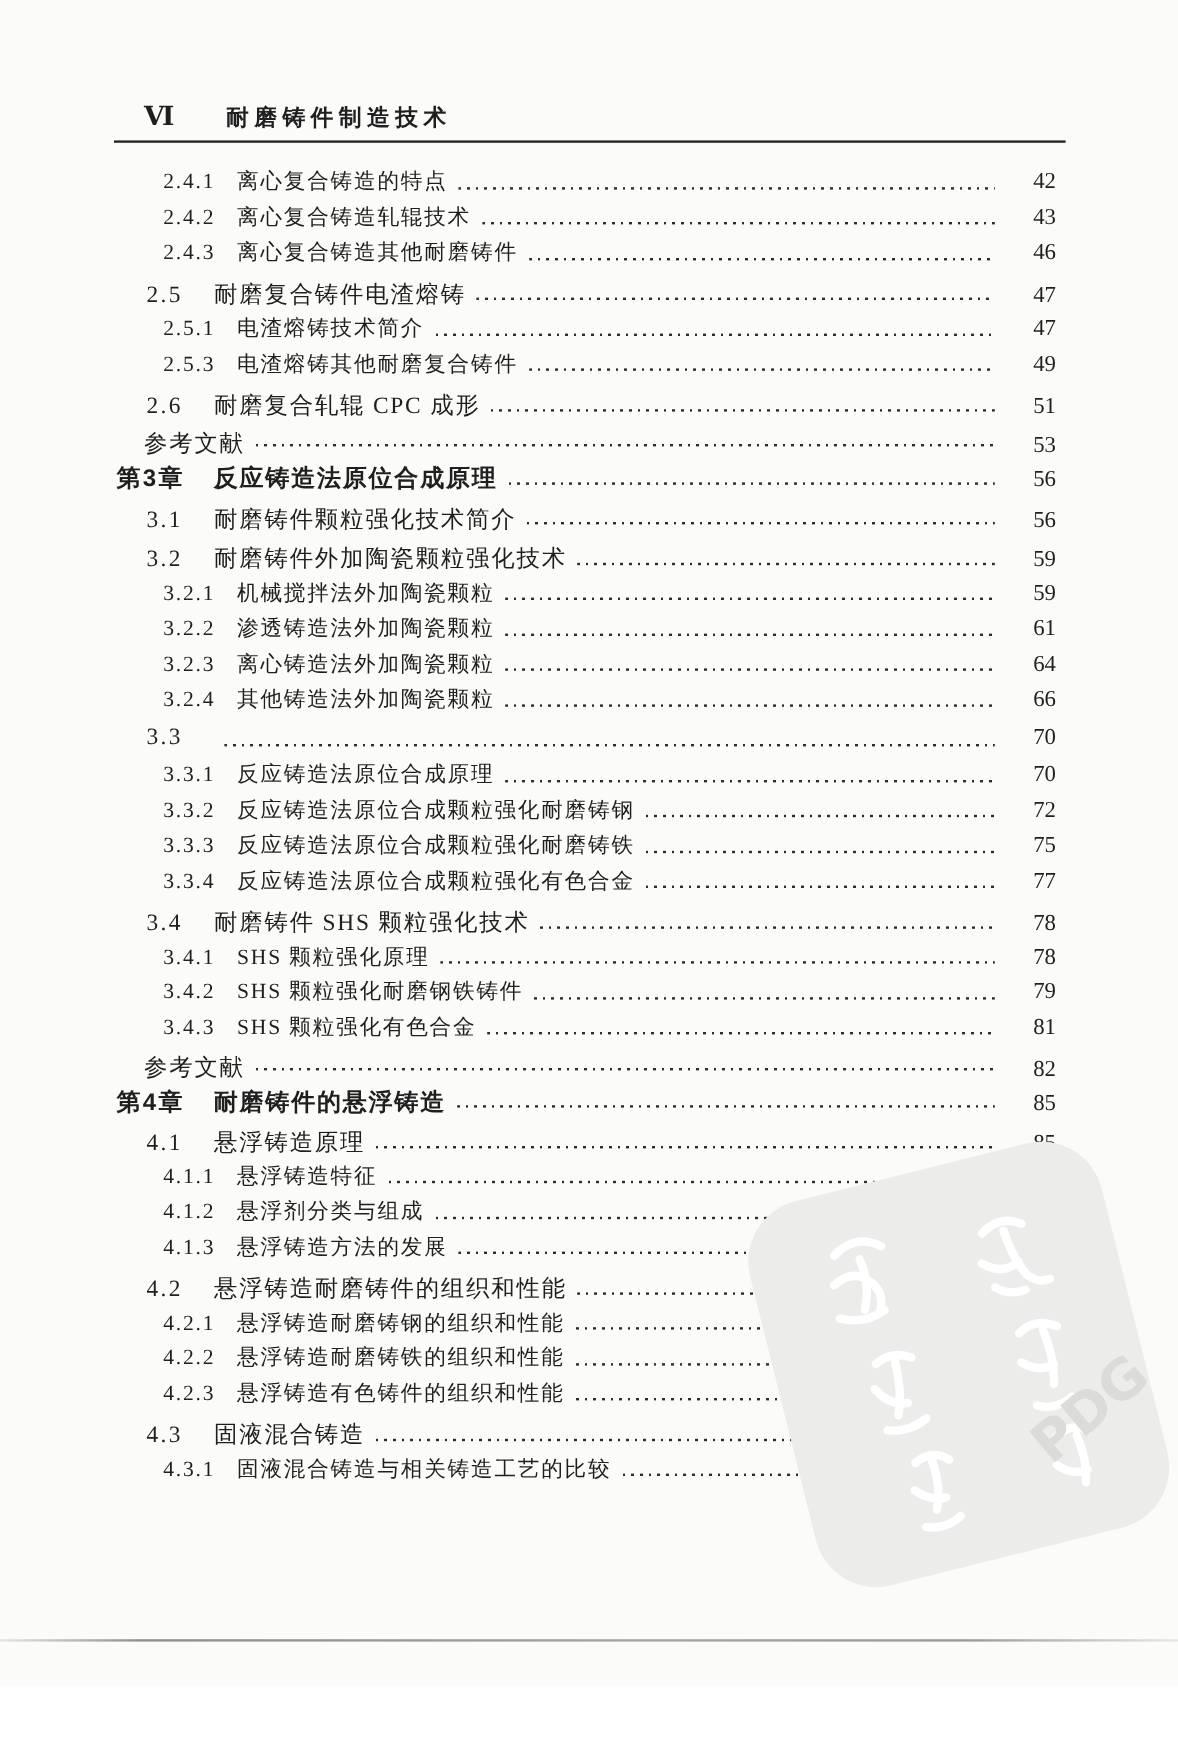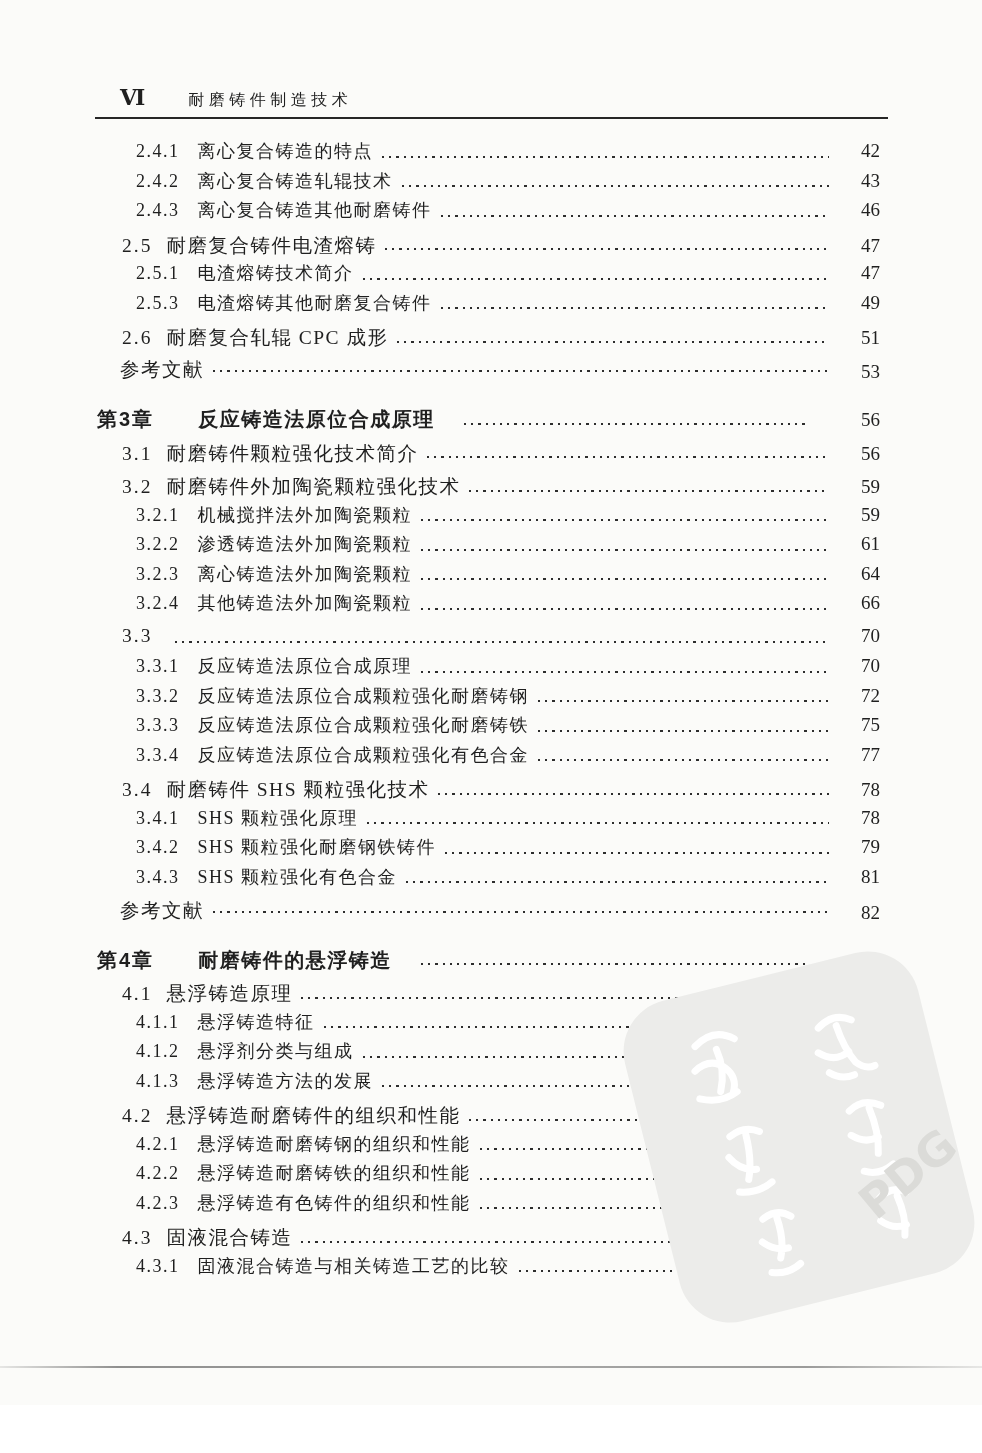--- a/index.html
+++ b/index.html
@@ -18,21 +18,21 @@
   .page-header{
     position:absolute;left:120px;top:84px;
     display:flex;align-items:baseline;
     white-space:nowrap;
   }
   .folio{
     font-size:22px;font-weight:700;letter-spacing:1px;
     margin-right:42px;
   }
   .book-title{
-    font-size:16px;font-weight:400;letter-spacing:4.5px;
+    font-size:19px;font-weight:700;letter-spacing:4.5px;
   }
   .header-rule{
     position:absolute;left:95px;top:117px;
     width:793px;height:2px;background:#262626;
   }
   
   .toc{
     position:absolute;left:95px;top:139px;width:785px;
     display:flex;flex-direction:column;
   }
@@ -47,30 +47,30 @@
     position:relative;top:3px;
     margin:0 9px 0 9px;
     background-image:repeating-linear-gradient(to right,#2d2d2d 0 2.2px,transparent 2.2px 7.2px);
   }
   .toc-row .page{
     flex:0 0 42px;text-align:right;font-size:19px;
     font-family:"Liberation Serif","DejaVu Serif",serif;
     font-weight:400;letter-spacing:0;
   }
   .lvl-chapter{
-    padding-left:2px;margin-top:23px;
+    padding-left:2px;margin-top:2px;
     font-family:"Liberation Sans","DejaVu Sans",sans-serif;
-    font-weight:700;font-size:20px;gap:20px;
+    font-weight:700;font-size:20px;
   }
   .lvl-chapter .num{margin-right:24px;}
   .lvl-section{
     padding-left:27px;margin-top:4px;
     font-size:19.5px;
   }
-  .lvl-section .num{margin-right:14px;font-family:Liberation Serif, serif;}
+  .lvl-section .num{margin-right:26px;font-family:Liberation Serif, serif;}
   .lvl-subsection{
     padding-left:41px;
     font-size:18px;
   }
   .lvl-subsection .num{margin-right:18px;letter-spacing:1.5px;}
   .lvl-ref{
     padding-left:25px;
     font-size:19.5px;
     align-items:flex-end;
   }

